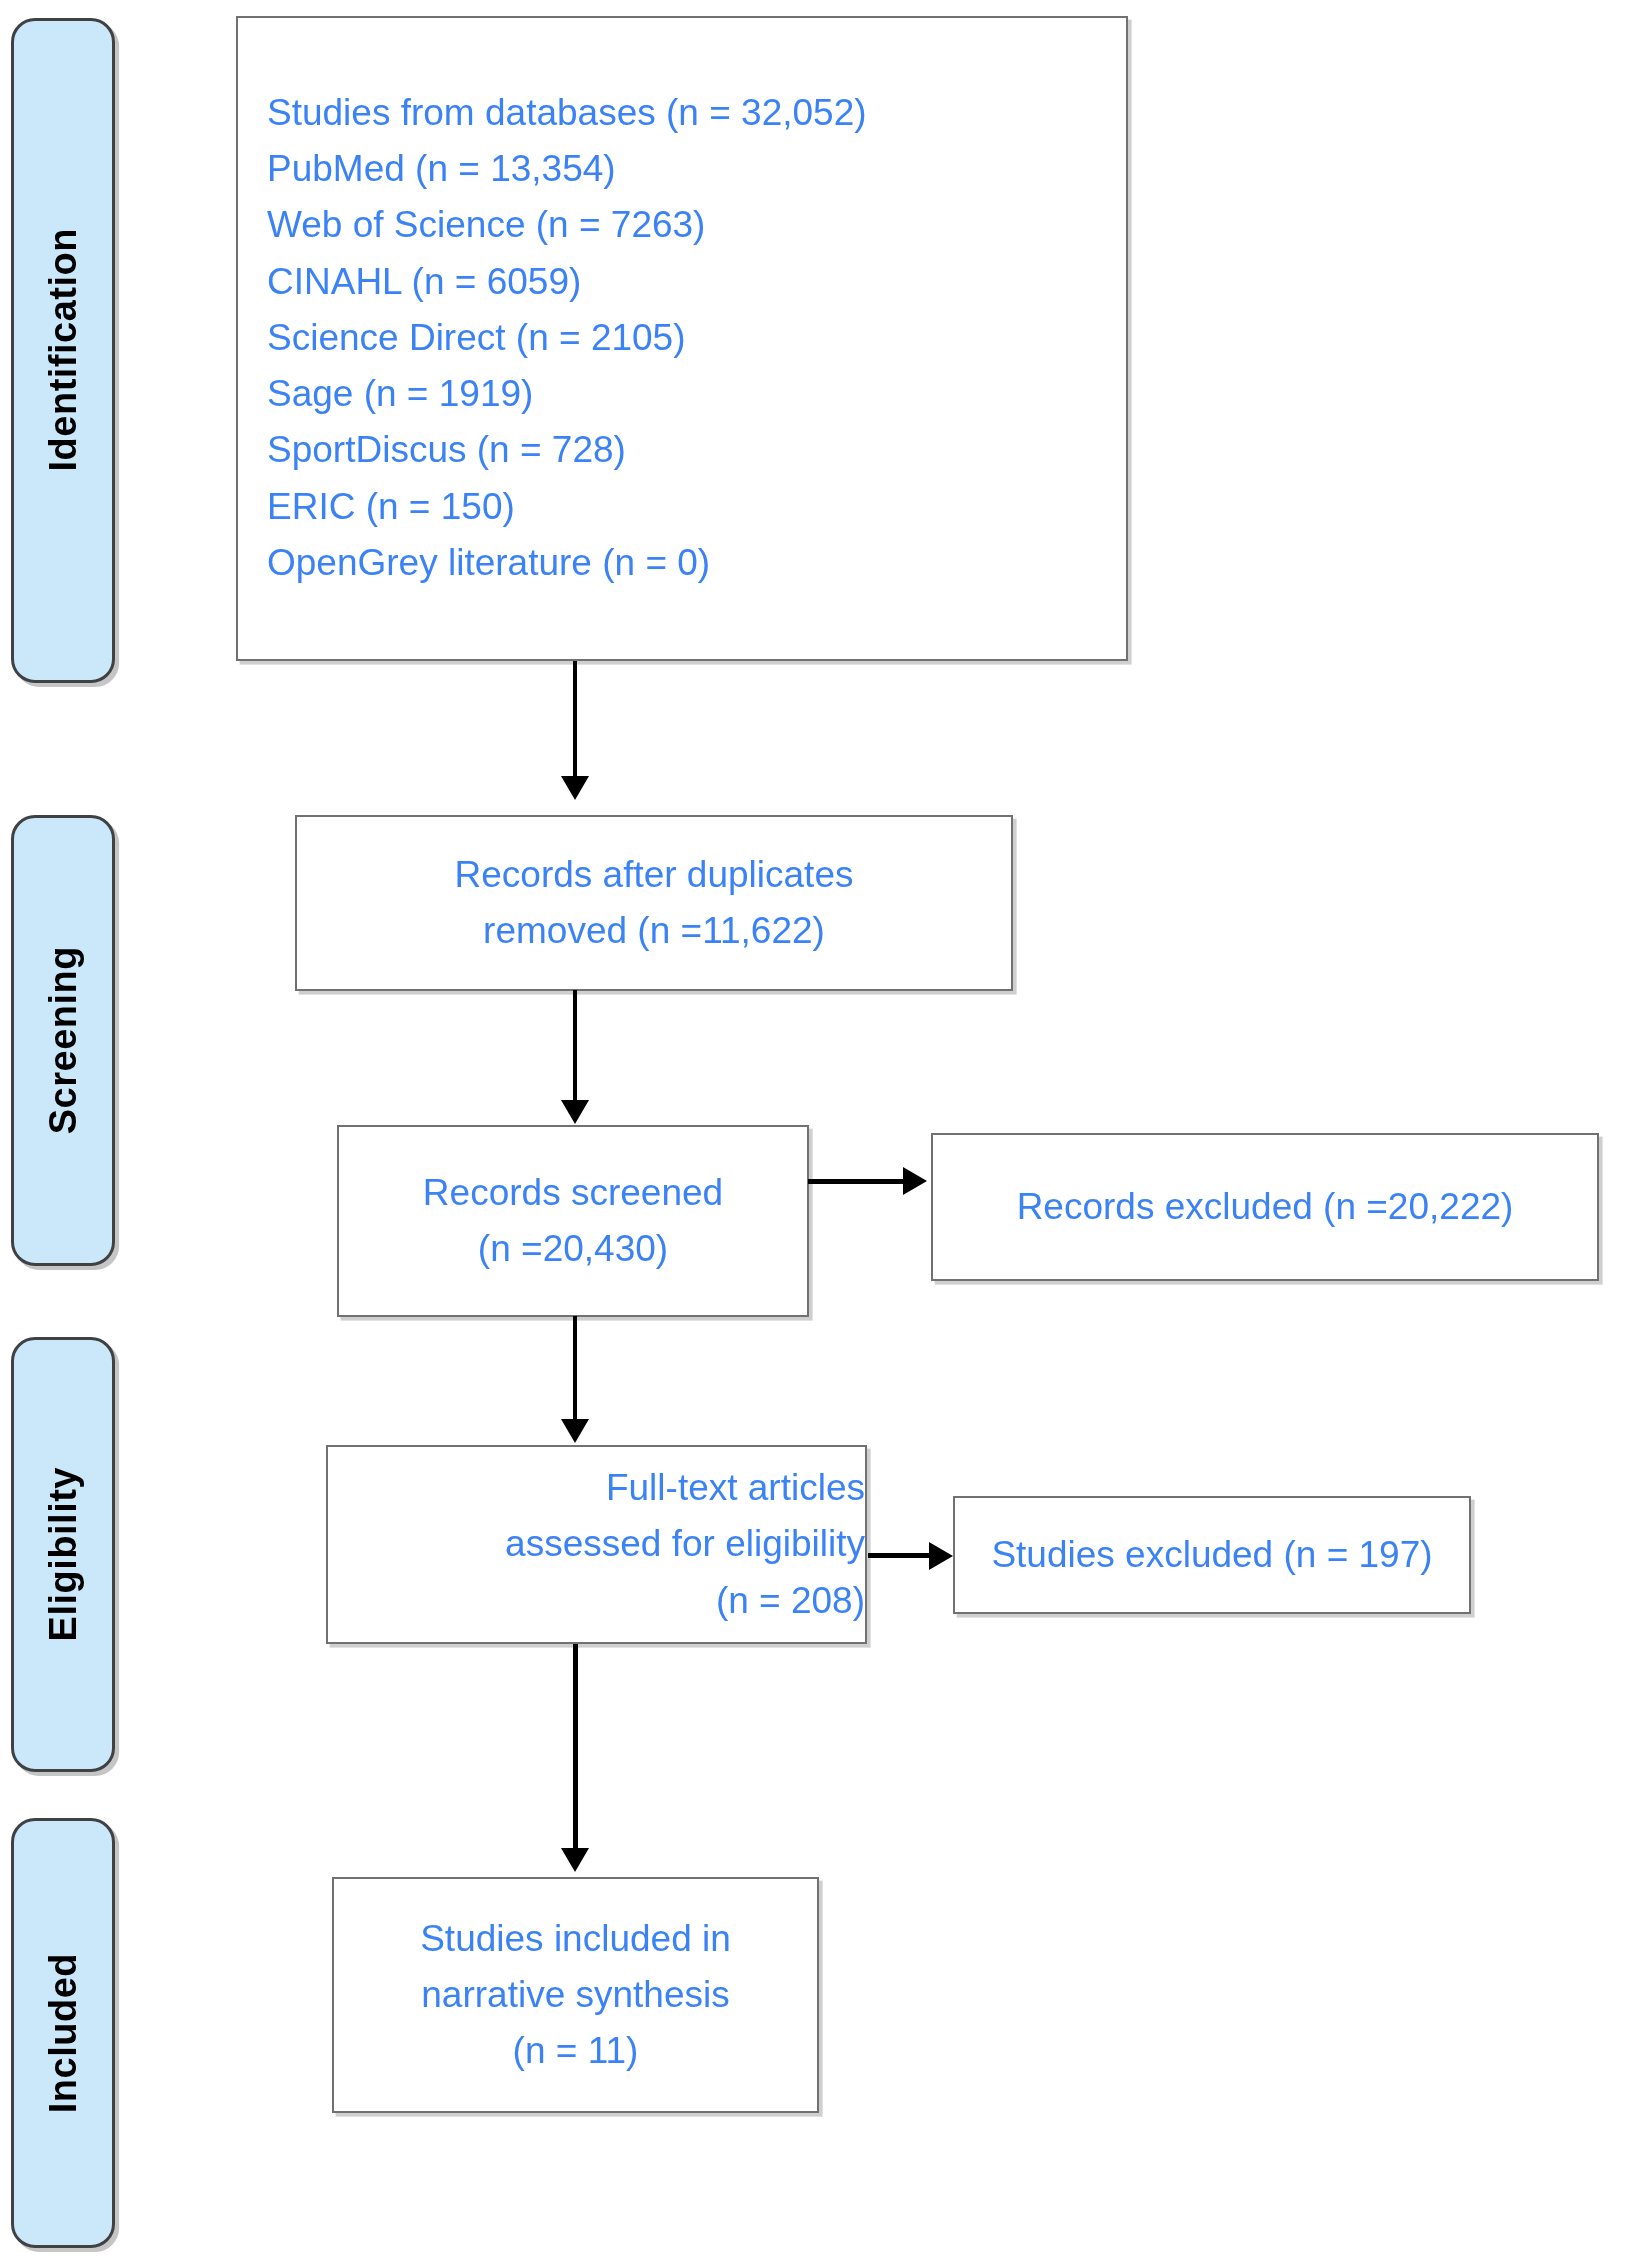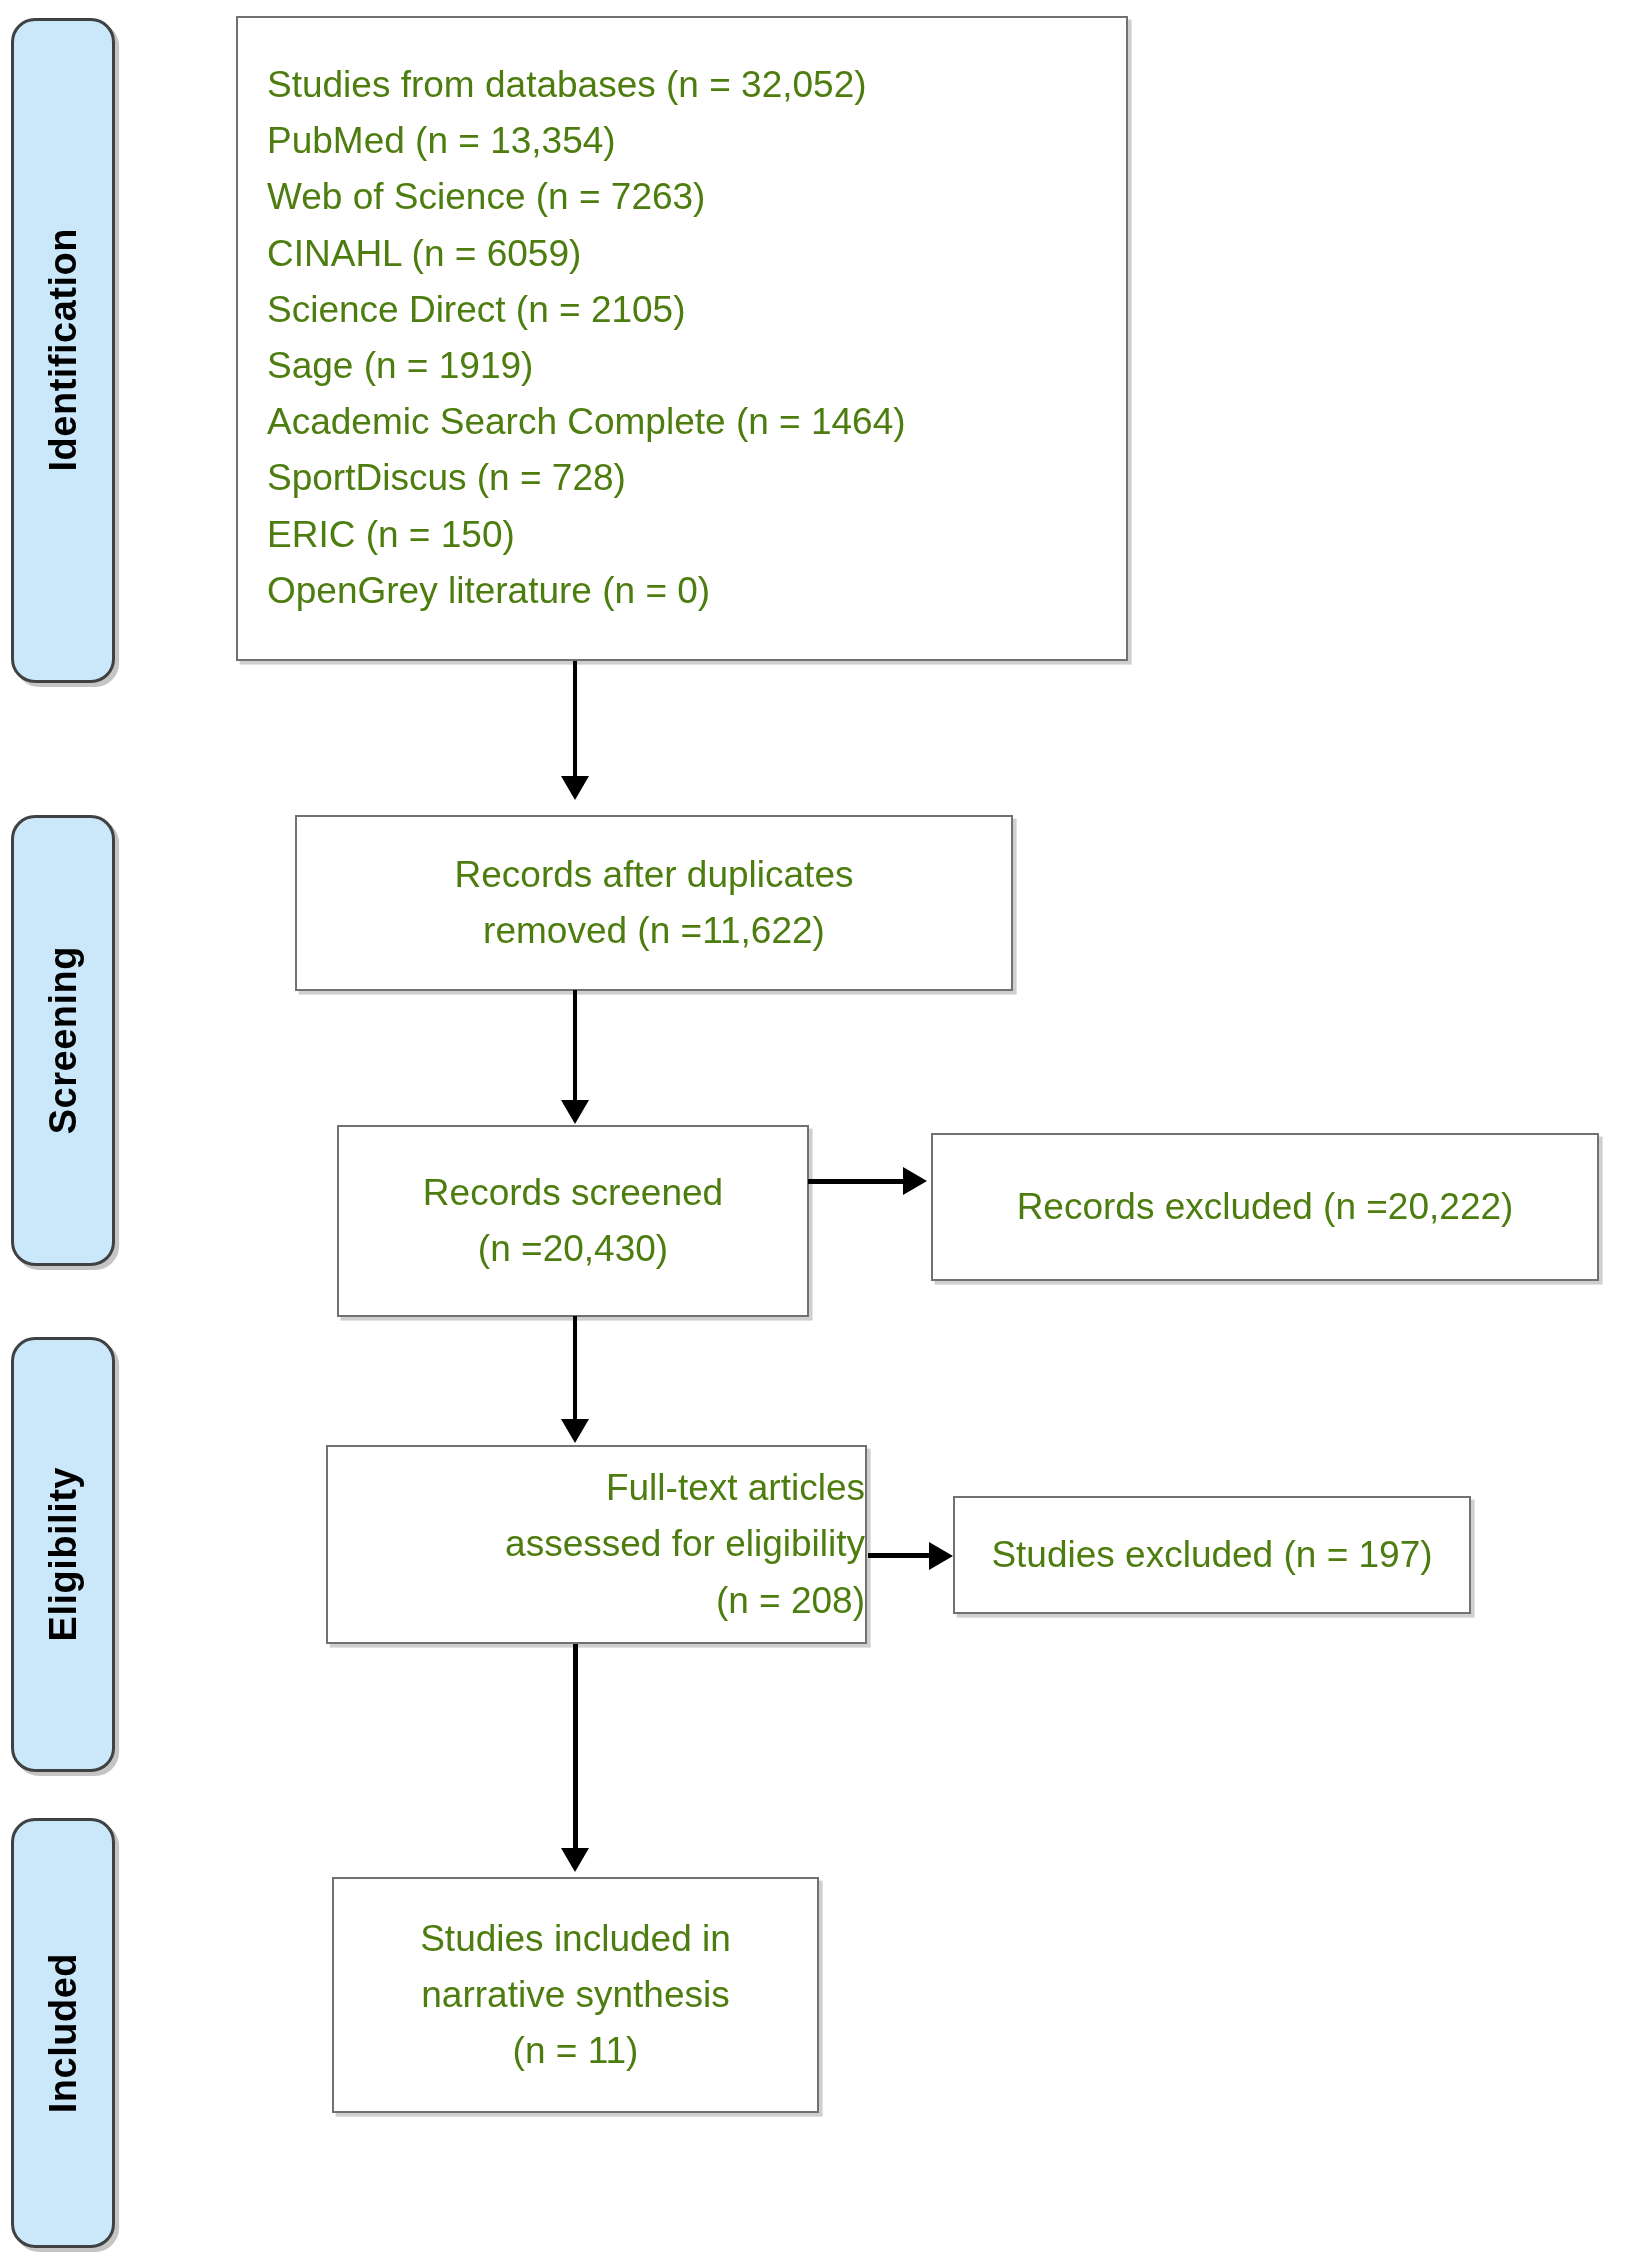--- a/index.html
+++ b/index.html
@@ -52,21 +52,21 @@
     display: flex;
     flex-direction: column;
     justify-content: center;
   }
   .box.center-text {
     align-items: center;
     text-align: center;
   }
   .box .line {
     font-size: 37px;
-    color: #4d7c0f;
+    color: #3b82f6;
     line-height: 1.52;
     white-space: nowrap;
   }
   .box.left-text {
     align-items: flex-start;
     text-align: left;
   }
   .box.left-text .line {
     padding-left: 29px;
   }
@@ -120,21 +120,20 @@
     <span class="stage-label">Included</span>
   </div>
 
   <div class="box left-text" style="left:236px; top:15.5px; width:892px; height:645px;">
     <span class="line">Studies from databases (n = 32,052)</span>
     <span class="line">PubMed (n = 13,354)</span>
     <span class="line">Web of Science (n = 7263)</span>
     <span class="line">CINAHL (n = 6059)</span>
     <span class="line">Science Direct (n = 2105)</span>
     <span class="line">Sage (n = 1919)</span>
-    <span class="line">Academic Search Complete (n = 1464)</span>
     <span class="line">SportDiscus (n = 728)</span>
     <span class="line">ERIC (n = 150)</span>
     <span class="line">OpenGrey literature (n = 0)</span>
   </div>
 
   <div class="vline" style="left:573px; top:661px; height:117px;"></div>
   <div class="arrow-down" style="left:561px; top:776px;"></div>
 
   <div class="box center-text" style="left:295px; top:815px; width:718px; height:176px;">
     <span class="line">Records after duplicates</span>

